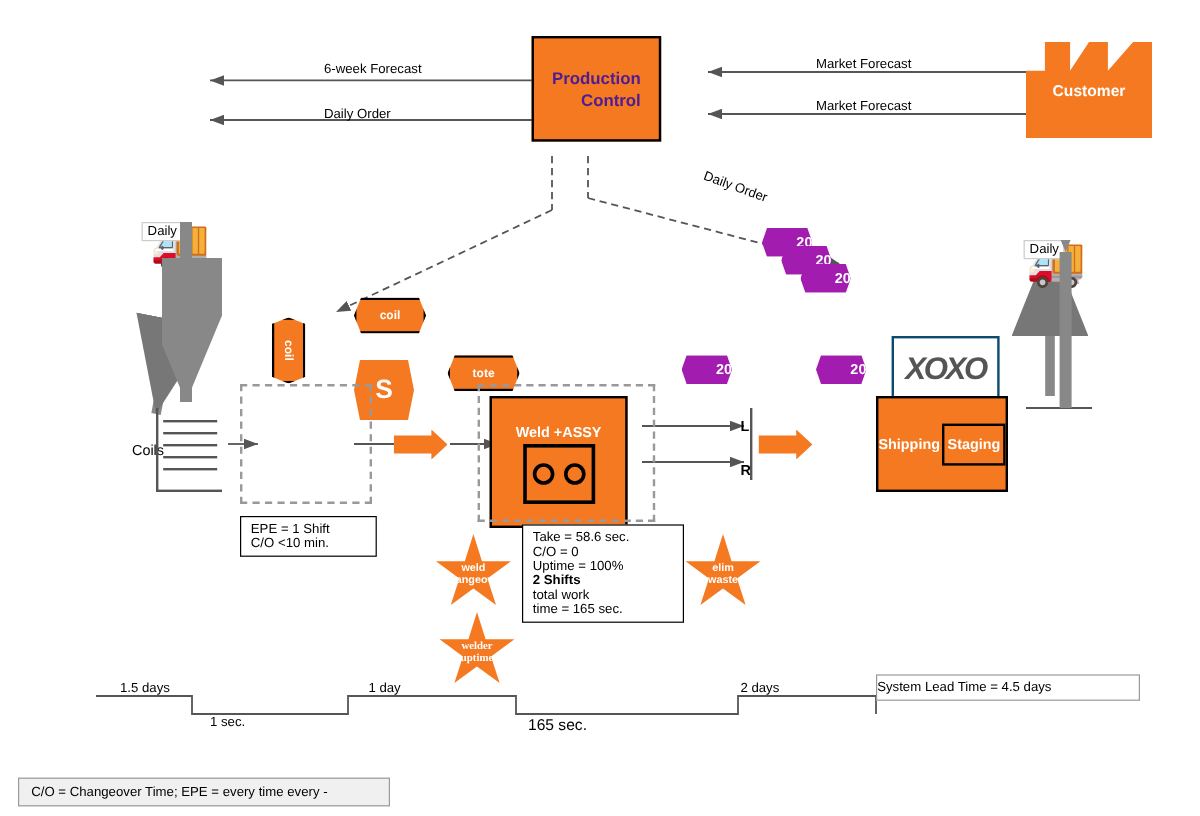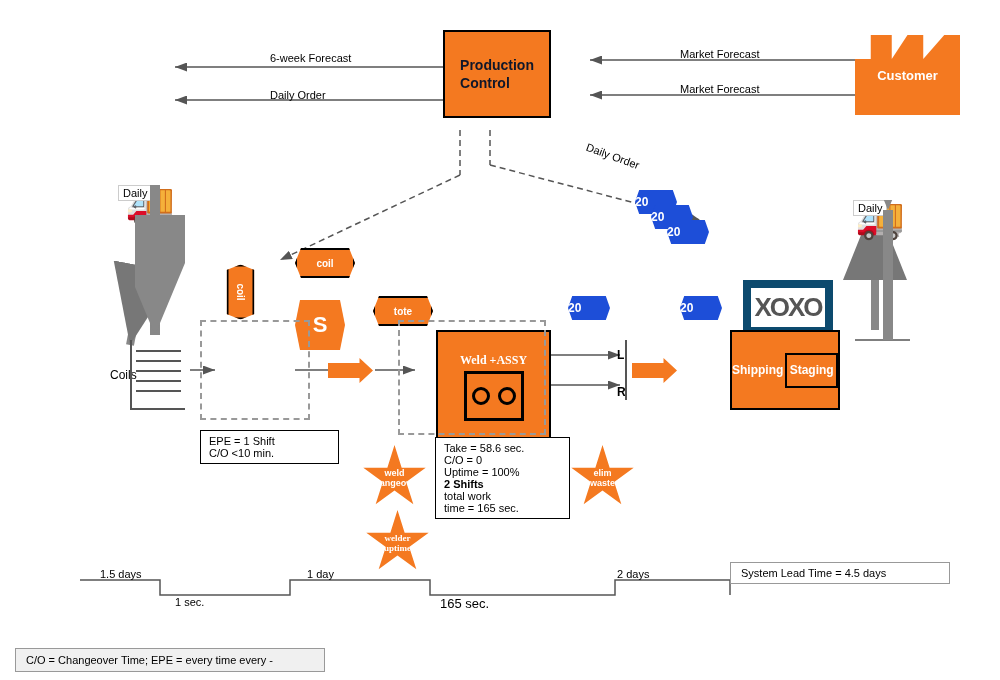--- a/index.html
+++ b/index.html
@@ -74,27 +74,28 @@
       position: absolute;
       top: 0;
       left: 0;
       width: 1000px;
       height: 680px;
       pointer-events: none;
     }
 
     .xoxo-box {
       background: white;
-      border: 8px solid #0c4a6e;
+      border: 2px solid #0c4a6e;
       display: flex;
       align-items: center;
       justify-content: center;
       font-size: 28px;
       font-weight: bold;
       color: #666;
+      font-style: italic;
     }
 
     .weld-machine {
       background: #f47920;
       border: 2px solid #000;
       display: flex;
       align-items: center;
       justify-content: center;
       flex-direction: column;
     }
@@ -122,21 +123,21 @@
     .legend-box {
       background: #f0f0f0;
       border: 1px solid #999;
       padding: 5px 10px;
       font-size: 11px;
     }
 
     .timeline-box {
       background: white;
       border: 1px solid #999;
-      padding: 4px 10px;
+      padding: 4px 0;
       font-size: 11px;
     }
 
     .coil-shape {
       background: #f47920;
       border: 2px solid #000;
       color: white;
       font-size: 10px;
       font-weight: bold;
       text-align: center;
@@ -145,28 +146,28 @@
       justify-content: center;
       clip-path: polygon(10% 0%, 90% 0%, 100% 50%, 90% 100%, 10% 100%, 0% 50%);
     }
 
     .dashed-rect {
       border: 2px dashed #999;
       background: transparent;
     }
 
     .num-badge {
-      background: #1d4ed8;
+      background: #a21caf;
       clip-path: polygon(10% 0%, 90% 0%, 100% 50%, 90% 100%, 10% 100%, 0% 50%);
       color: white;
       font-weight: bold;
       font-size: 12px;
       display: flex;
       align-items: center;
-      justify-content: flex-start;
+      justify-content: flex-end;
     }
 
     .s-shape {
       width: 50px;
       height: 50px;
       background: #f47920;
       clip-path: polygon(10% 0%, 90% 0%, 100% 50%, 90% 100%, 10% 100%, 0% 50%);
       display: flex;
       align-items: center;
       justify-content: center;
@@ -225,21 +226,21 @@
     <line x1="535" y1="385" x2="620" y2="385" stroke="#555" stroke-width="1.5" marker-end="url(#arrowhead)"></line>
 
     <line x1="855" y1="340" x2="910" y2="340" stroke="#555" stroke-width="1.5"></line>
 
     <polyline points="80,580 160,580 160,595 290,595 290,580 430,580 430,595 615,595 615,580 730,580 730,595 730,595" stroke="#555" stroke-width="1.5" fill="none"></polyline>
 
   </svg>
 
 
   <div class="abs process-box" style="left:443px; top:30px; width:108px; height:88px; background:#f47920; font-size:14px;">
-    <span style="color:#0f172a; font-weight:bold; text-align:left; line-height:1.3;">Production<br>Control</span>
+    <span style="color:#4c1d95; font-weight:bold; text-align:right; line-height:1.3;">Production<br>Control</span>
   </div>
 
   <div class="abs factory" style="left:855px; top:35px; width:105px; height:80px;">
     <span>Customer</span>
   </div>
 
   <div class="abs" style="left:270px; top:52px; font-size:11px;">6-week Forecast</div>
 
   <div class="abs" style="left:270px; top:89px; font-size:11px;">Daily Order</div>
 
@@ -299,30 +300,30 @@
     <div style="position:absolute; top:10px; left:4px; right:4px; height:2px; background:#555;"></div>
     <div style="position:absolute; top:20px; left:4px; right:4px; height:2px; background:#555;"></div>
     <div style="position:absolute; top:30px; left:4px; right:4px; height:2px; background:#555;"></div>
     <div style="position:absolute; top:40px; left:4px; right:4px; height:2px; background:#555;"></div>
     <div style="position:absolute; top:50px; left:4px; right:4px; height:2px; background:#555;"></div>
   </div>
 
 
   <div class="abs dashed-rect" style="left:200px; top:320px; width:110px; height:100px;"></div>
 
-  <div class="abs info-box" style="left:200px; top:430px; width:139px;">
+  <div class="abs info-box" style="left:200px; top:430px; width:114px;">
     <div>EPE = 1 Shift</div>
     <div>C/O &lt;10 min.</div>
   </div>
 
   <div class="abs" style="left:328px; top:358px; width:45px; height:25px; background:#f47920;
               clip-path: polygon(0% 20%, 70% 20%, 70% 0%, 100% 50%, 70% 100%, 70% 80%, 0% 80%);">
   </div>
 
-  <div class="abs weld-machine" style="left:436px; top:330px; width:115px; height:110px;font-family:Liberation Serif, serif;">
+  <div class="abs weld-machine" style="left:408px; top:330px; width:115px; height:110px;">
     <div style="color:white; font-weight:bold; font-size:12px; padding:3px 0;">Weld +ASSY</div>
     <div class="weld-inner">
       <div class="weld-circle"></div>
       <div class="weld-circle"></div>
     </div>
   </div>
 
   <div class="abs dashed-rect" style="left:398px; top:320px; width:148px; height:115px;"></div>
 
   <div class="abs info-box" style="left:435px; top:437px; width:135px;">

